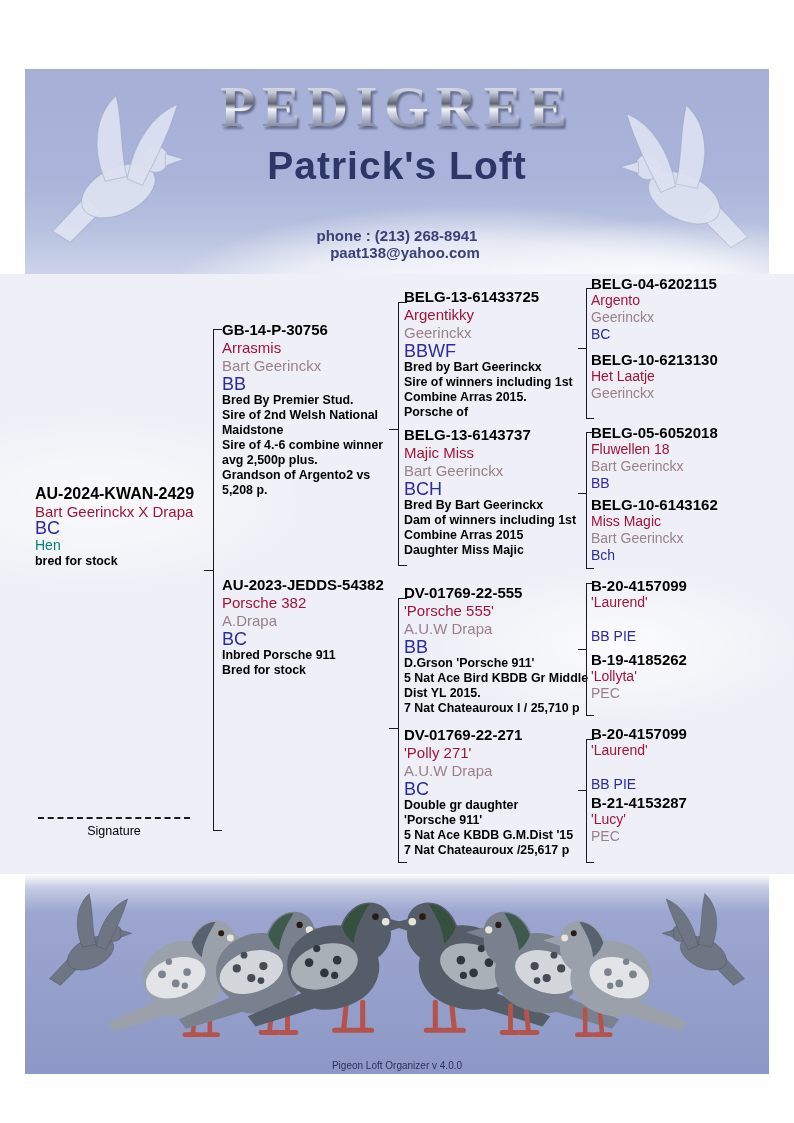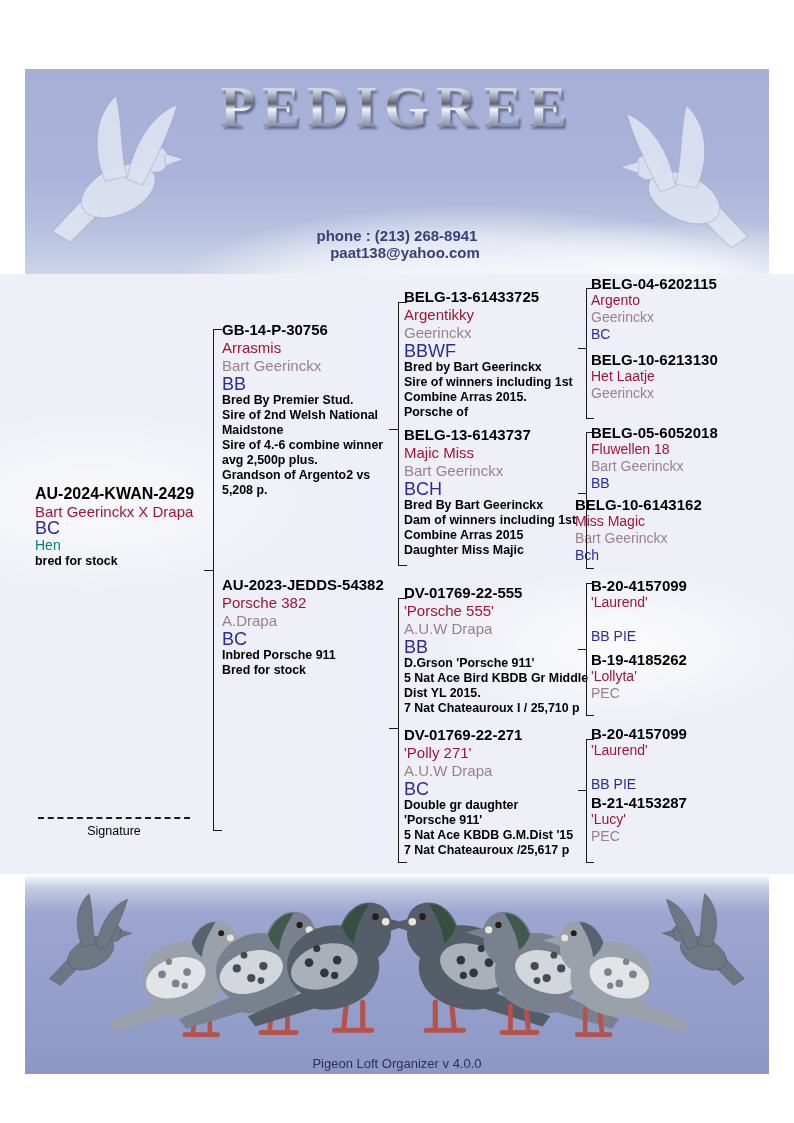--- a/index.html
+++ b/index.html
@@ -49,21 +49,21 @@
 
   .sig-line{position:absolute;left:38px;top:805px;width:152px;border-top:2px dashed #1a1a1a;}
   .sig-label{position:absolute;left:38px;top:812px;width:152px;text-align:center;
     font-size:12.5px;color:#000;}
 
   
   .bottom-band{position:absolute;left:25px;top:862px;width:744px;height:200px;
     background:linear-gradient(180deg,#ffffff 0%,#c4cbe2 7%,#9ca6d0 19%,#8e98c6 100%);
     overflow:hidden;}
   .footer-text{position:absolute;left:0;bottom:3px;width:100%;text-align:center;
-    font-size:13px;color:#2c3158;}
+    font-size:10px;color:#2c3158;}
   .pg{position:absolute;overflow:visible;}
   .mirror{transform:scaleX(-1);}
   .pv1{--body:#78818d;--wing:#d3d6db;--neck:#3f5a4c;--spots:#454c56;}
   .pv2{--body:#555d68;--wing:#aab0b8;--neck:#35503f;--spots:#30363e;}
   .pv3{--body:#9aa1ab;--wing:#e2e4e8;--neck:#57616f;--spots:#7d838d;}
   .fly-dark{--fbody:#6e7684;--fedge:rgba(40,45,60,.35);}
   .fly-ghost{--fbody:rgba(229,233,244,.92);--fedge:rgba(140,148,180,.4);}
   .hidden-defs{position:absolute;width:0;height:0;overflow:hidden;}
 </style>
 </head>
@@ -102,20 +102,21 @@
 <div class="page">
 
   <div class="header-band">
     <svg class="pg ghost fly-ghost" style="left:8px;top:5px;width:175px;height:190px" viewBox="0 0 160 150">
         <use href="#pigeon-fly"></use>
       </svg>
     <svg class="pg ghost fly-ghost mirror" style="left:572px;top:15px;width:170px;height:185px" viewBox="0 0 160 150">
         <use href="#pigeon-fly"></use>
       </svg>
     <div class="pedigree-title">PEDIGREE</div>
+    <div class="loft-name">Patrick's Loft</div>
     <div class="contact phone">phone : (213) 268-8941</div>
     <div class="contact email">paat138@yahoo.com</div>
   </div>
 
   <div class="pedigree-area">
 
     <div class="bird root" style="left:35px;top:211px;width:165px">
       <div class="ring">AU-2024-KWAN-2429</div>
       <div class="name">Bart Geerinckx X Drapa</div>
       <div class="ccode">BC</div>
@@ -201,21 +202,21 @@
       <div class="l name">Het Laatje</div>
       <div class="l strain">Geerinckx</div>
       <div class="l ccode"></div>
     </div>
     <div class="bird gen4" style="left:591px;top:150px;width:172px">
       <div class="ring">BELG-05-6052018</div>
       <div class="l name">Fluwellen 18</div>
       <div class="l strain">Bart Geerinckx</div>
       <div class="l ccode">BB</div>
     </div>
-    <div class="bird gen4" style="left:575px;top:222px;width:172px">
+    <div class="bird gen4" style="left:591px;top:222px;width:172px">
       <div class="ring">BELG-10-6143162</div>
       <div class="l name">Miss Magic</div>
       <div class="l strain">Bart Geerinckx</div>
       <div class="l ccode">Bch</div>
     </div>
     <div class="bird gen4" style="left:591px;top:303px;width:172px">
       <div class="ring">B-20-4157099</div>
       <div class="l name">'Laurend'</div>
       <div class="l strain"></div>
       <div class="l ccode">BB PIE</div>

